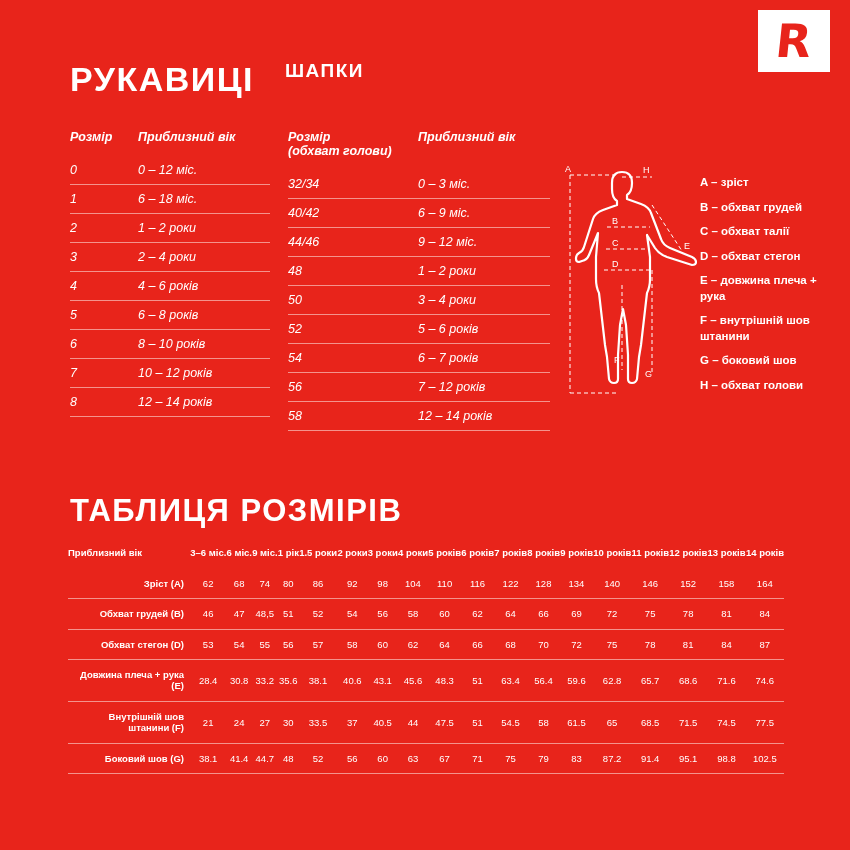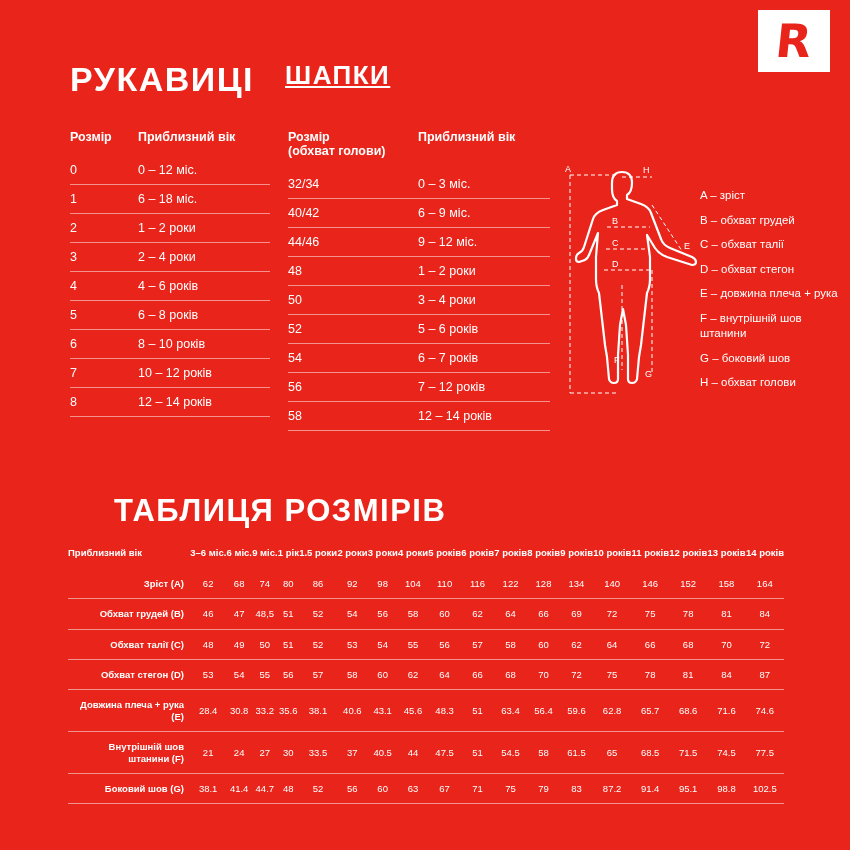--- a/index.html
+++ b/index.html
@@ -41,29 +41,29 @@
     width: 640px;
     display: flex;
   }
   .head-gloves {
     font-size: 34px;
     font-weight: bold;
     letter-spacing: 1.5px;
     width: 215px;
   }
   .head-hats {
-    font-size: 26px;
+    font-size: 19px;
     font-weight: bold;
     letter-spacing: 1.5px;
-    text-decoration: underline;
   }
   .tbl {
     position: absolute;
     border-collapse: collapse;
     font-size: 12.5px;
+    font-style: italic;
   }
   .tbl th {
     font-weight: bold;
     text-align: left;
     padding: 0 0 12px 0;
     vertical-align: top;
     font-size: 12.5px;
   }
   .tbl td {
     padding: 7px 0 7px 0;
@@ -85,36 +85,36 @@
   .figure-wrap {
     position: absolute;
     left: 560px;
     top: 165px;
     width: 150px;
     height: 245px;
   }
   .legend {
     position: absolute;
     left: 700px;
-    top: 188px;
+    top: 175px;
     width: 140px;
     font-size: 11.5px;
     line-height: 1.35;
+    font-weight: bold;
   }
   .legend div {
     margin-bottom: 9px;
   }
   .big-title {
     position: absolute;
     left: 70px;
     top: 493px;
     font-size: 31px;
     font-weight: bold;
     letter-spacing: 1.5px;
-    margin-left: 44px;
   }
   #size-table {
     position: absolute;
     left: 68px;
     top: 548px;
     width: 716px;
     border-collapse: collapse;
     font-size: 9.5px;
   }
   #size-table th {
@@ -358,41 +358,20 @@
       <td>64</td>
       <td>66</td>
       <td>69</td>
       <td>72</td>
       <td>75</td>
       <td>78</td>
       <td>81</td>
       <td>84</td>
     </tr>
     <tr>
-      <td class="rowhead">Обхват талії (C)</td>
-      <td>48</td>
-      <td>49</td>
-      <td>50</td>
-      <td>51</td>
-      <td>52</td>
-      <td>53</td>
-      <td>54</td>
-      <td>55</td>
-      <td>56</td>
-      <td>57</td>
-      <td>58</td>
-      <td>60</td>
-      <td>62</td>
-      <td>64</td>
-      <td>66</td>
-      <td>68</td>
-      <td>70</td>
-      <td>72</td>
-    </tr>
-    <tr>
       <td class="rowhead">Обхват стегон (D)</td>
       <td>53</td>
       <td>54</td>
       <td>55</td>
       <td>56</td>
       <td>57</td>
       <td>58</td>
       <td>60</td>
       <td>62</td>
       <td>64</td>

